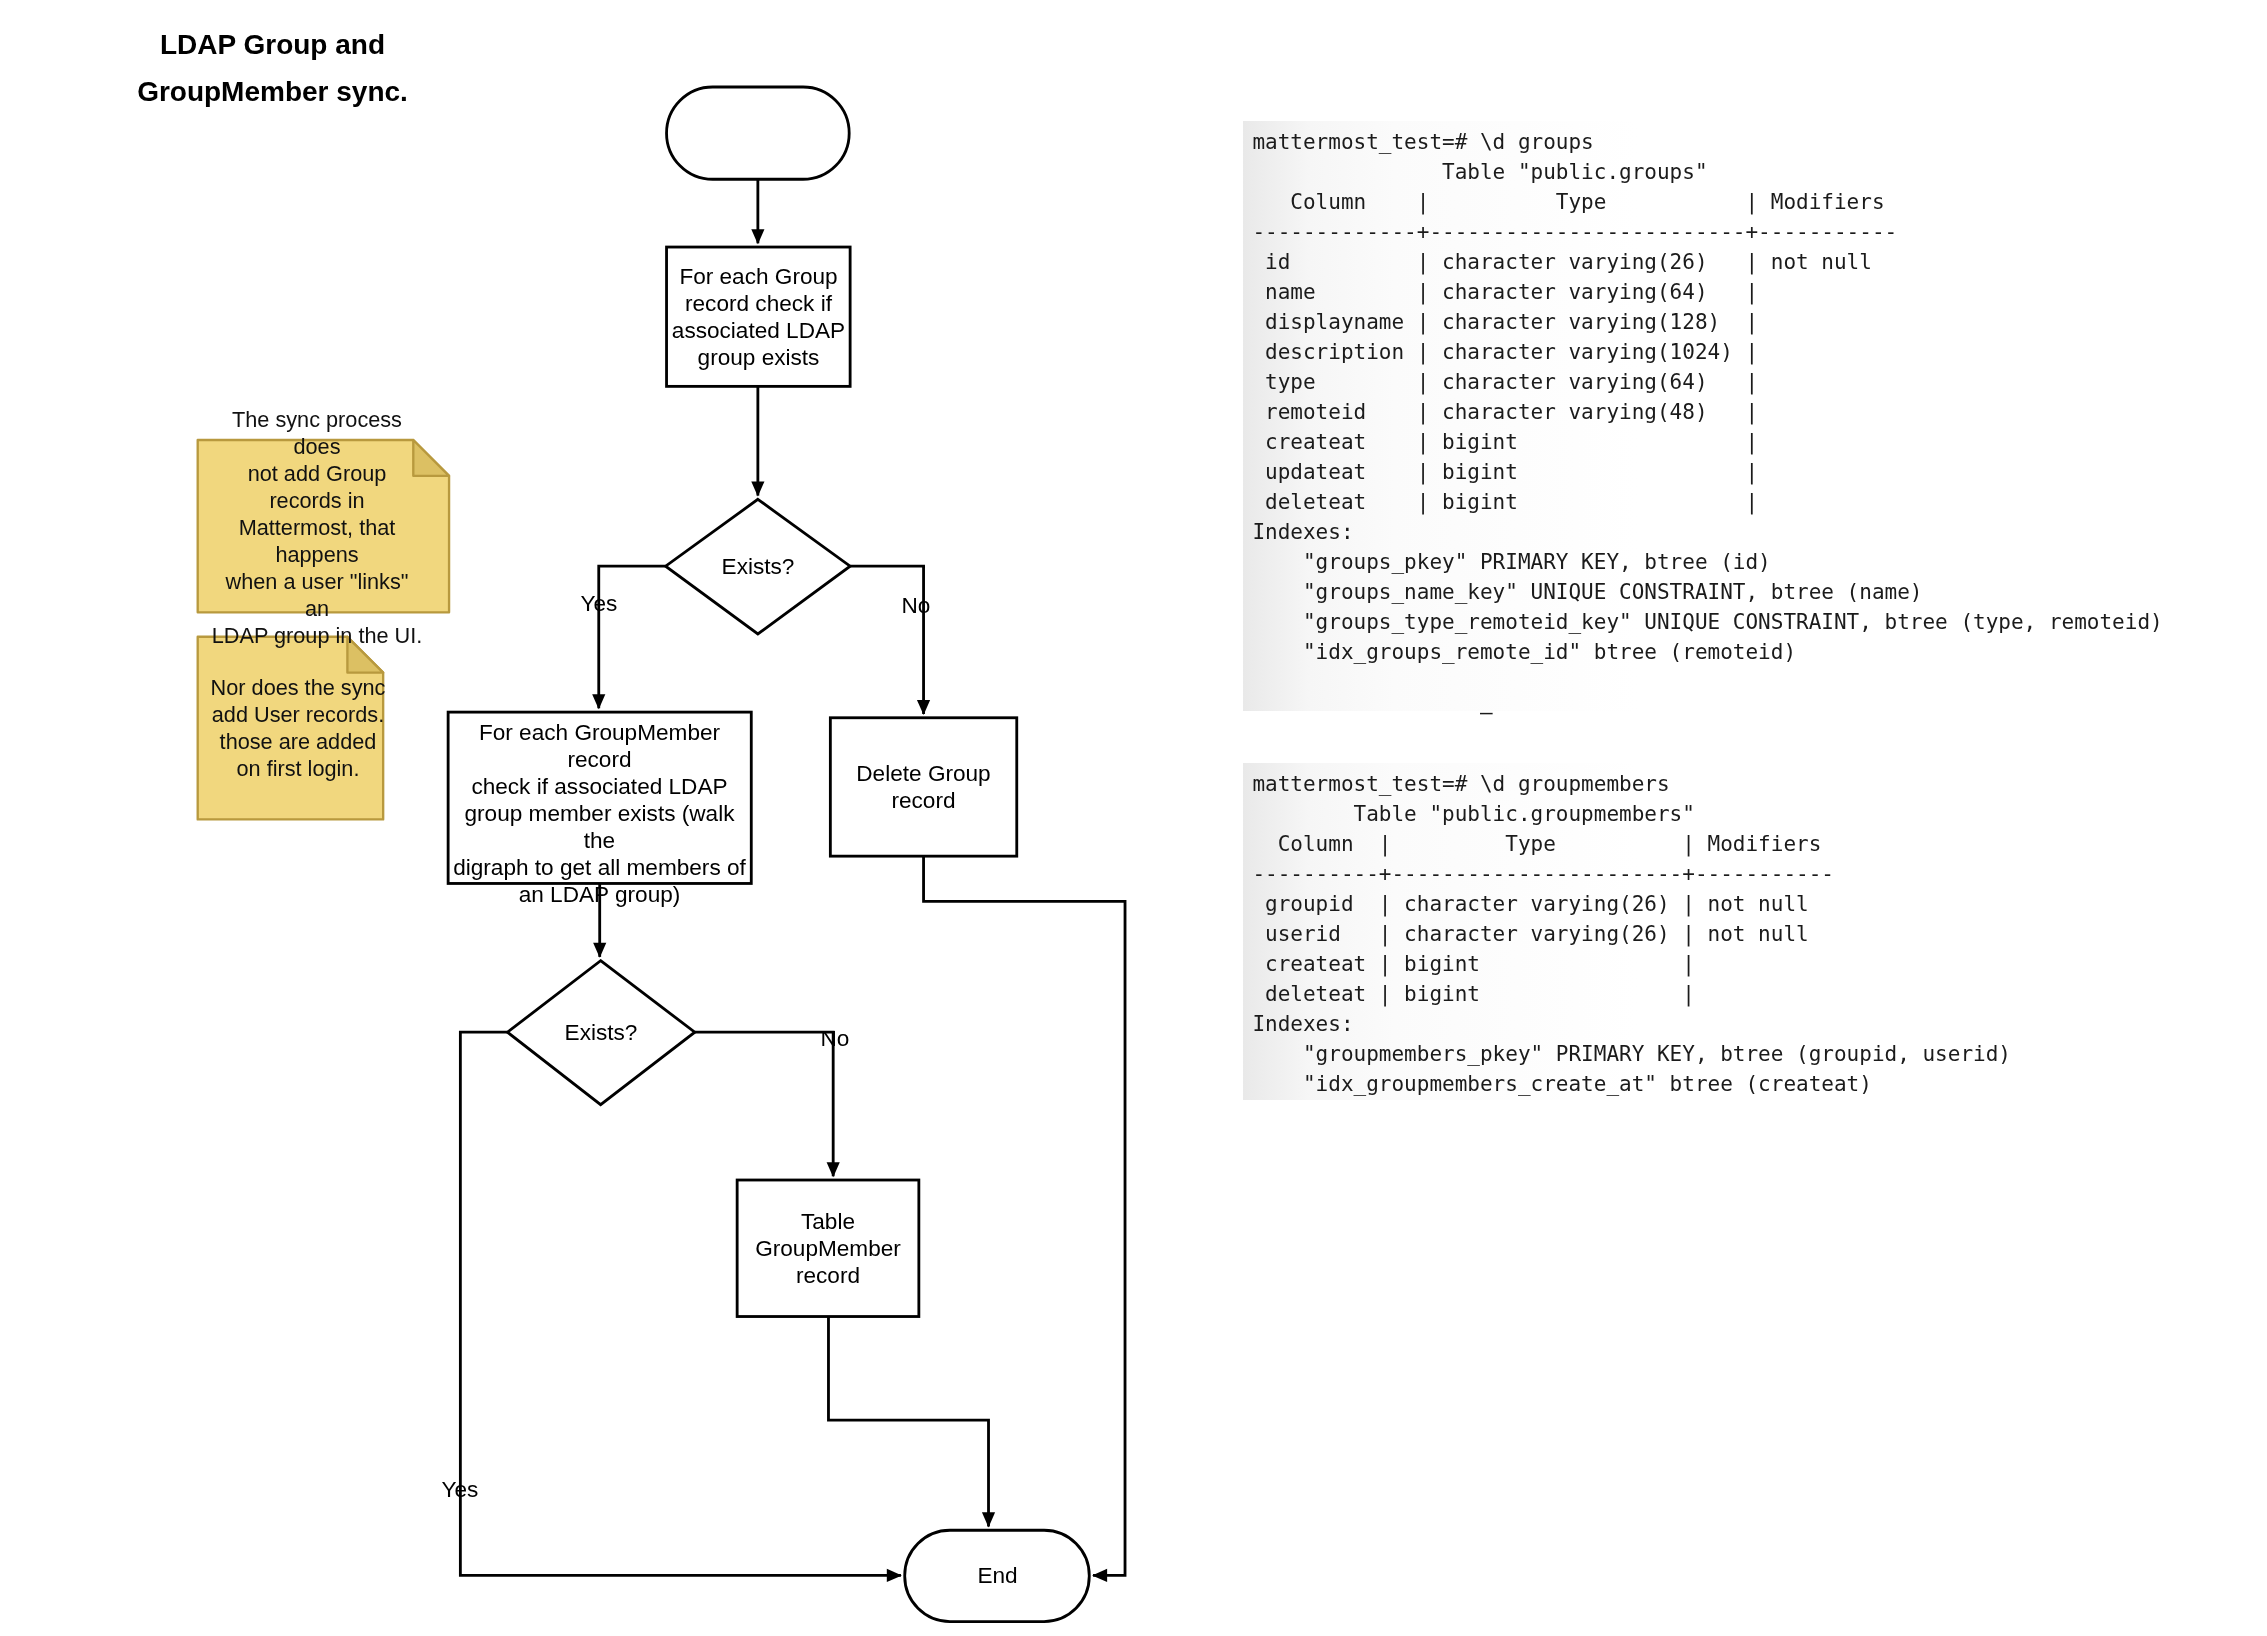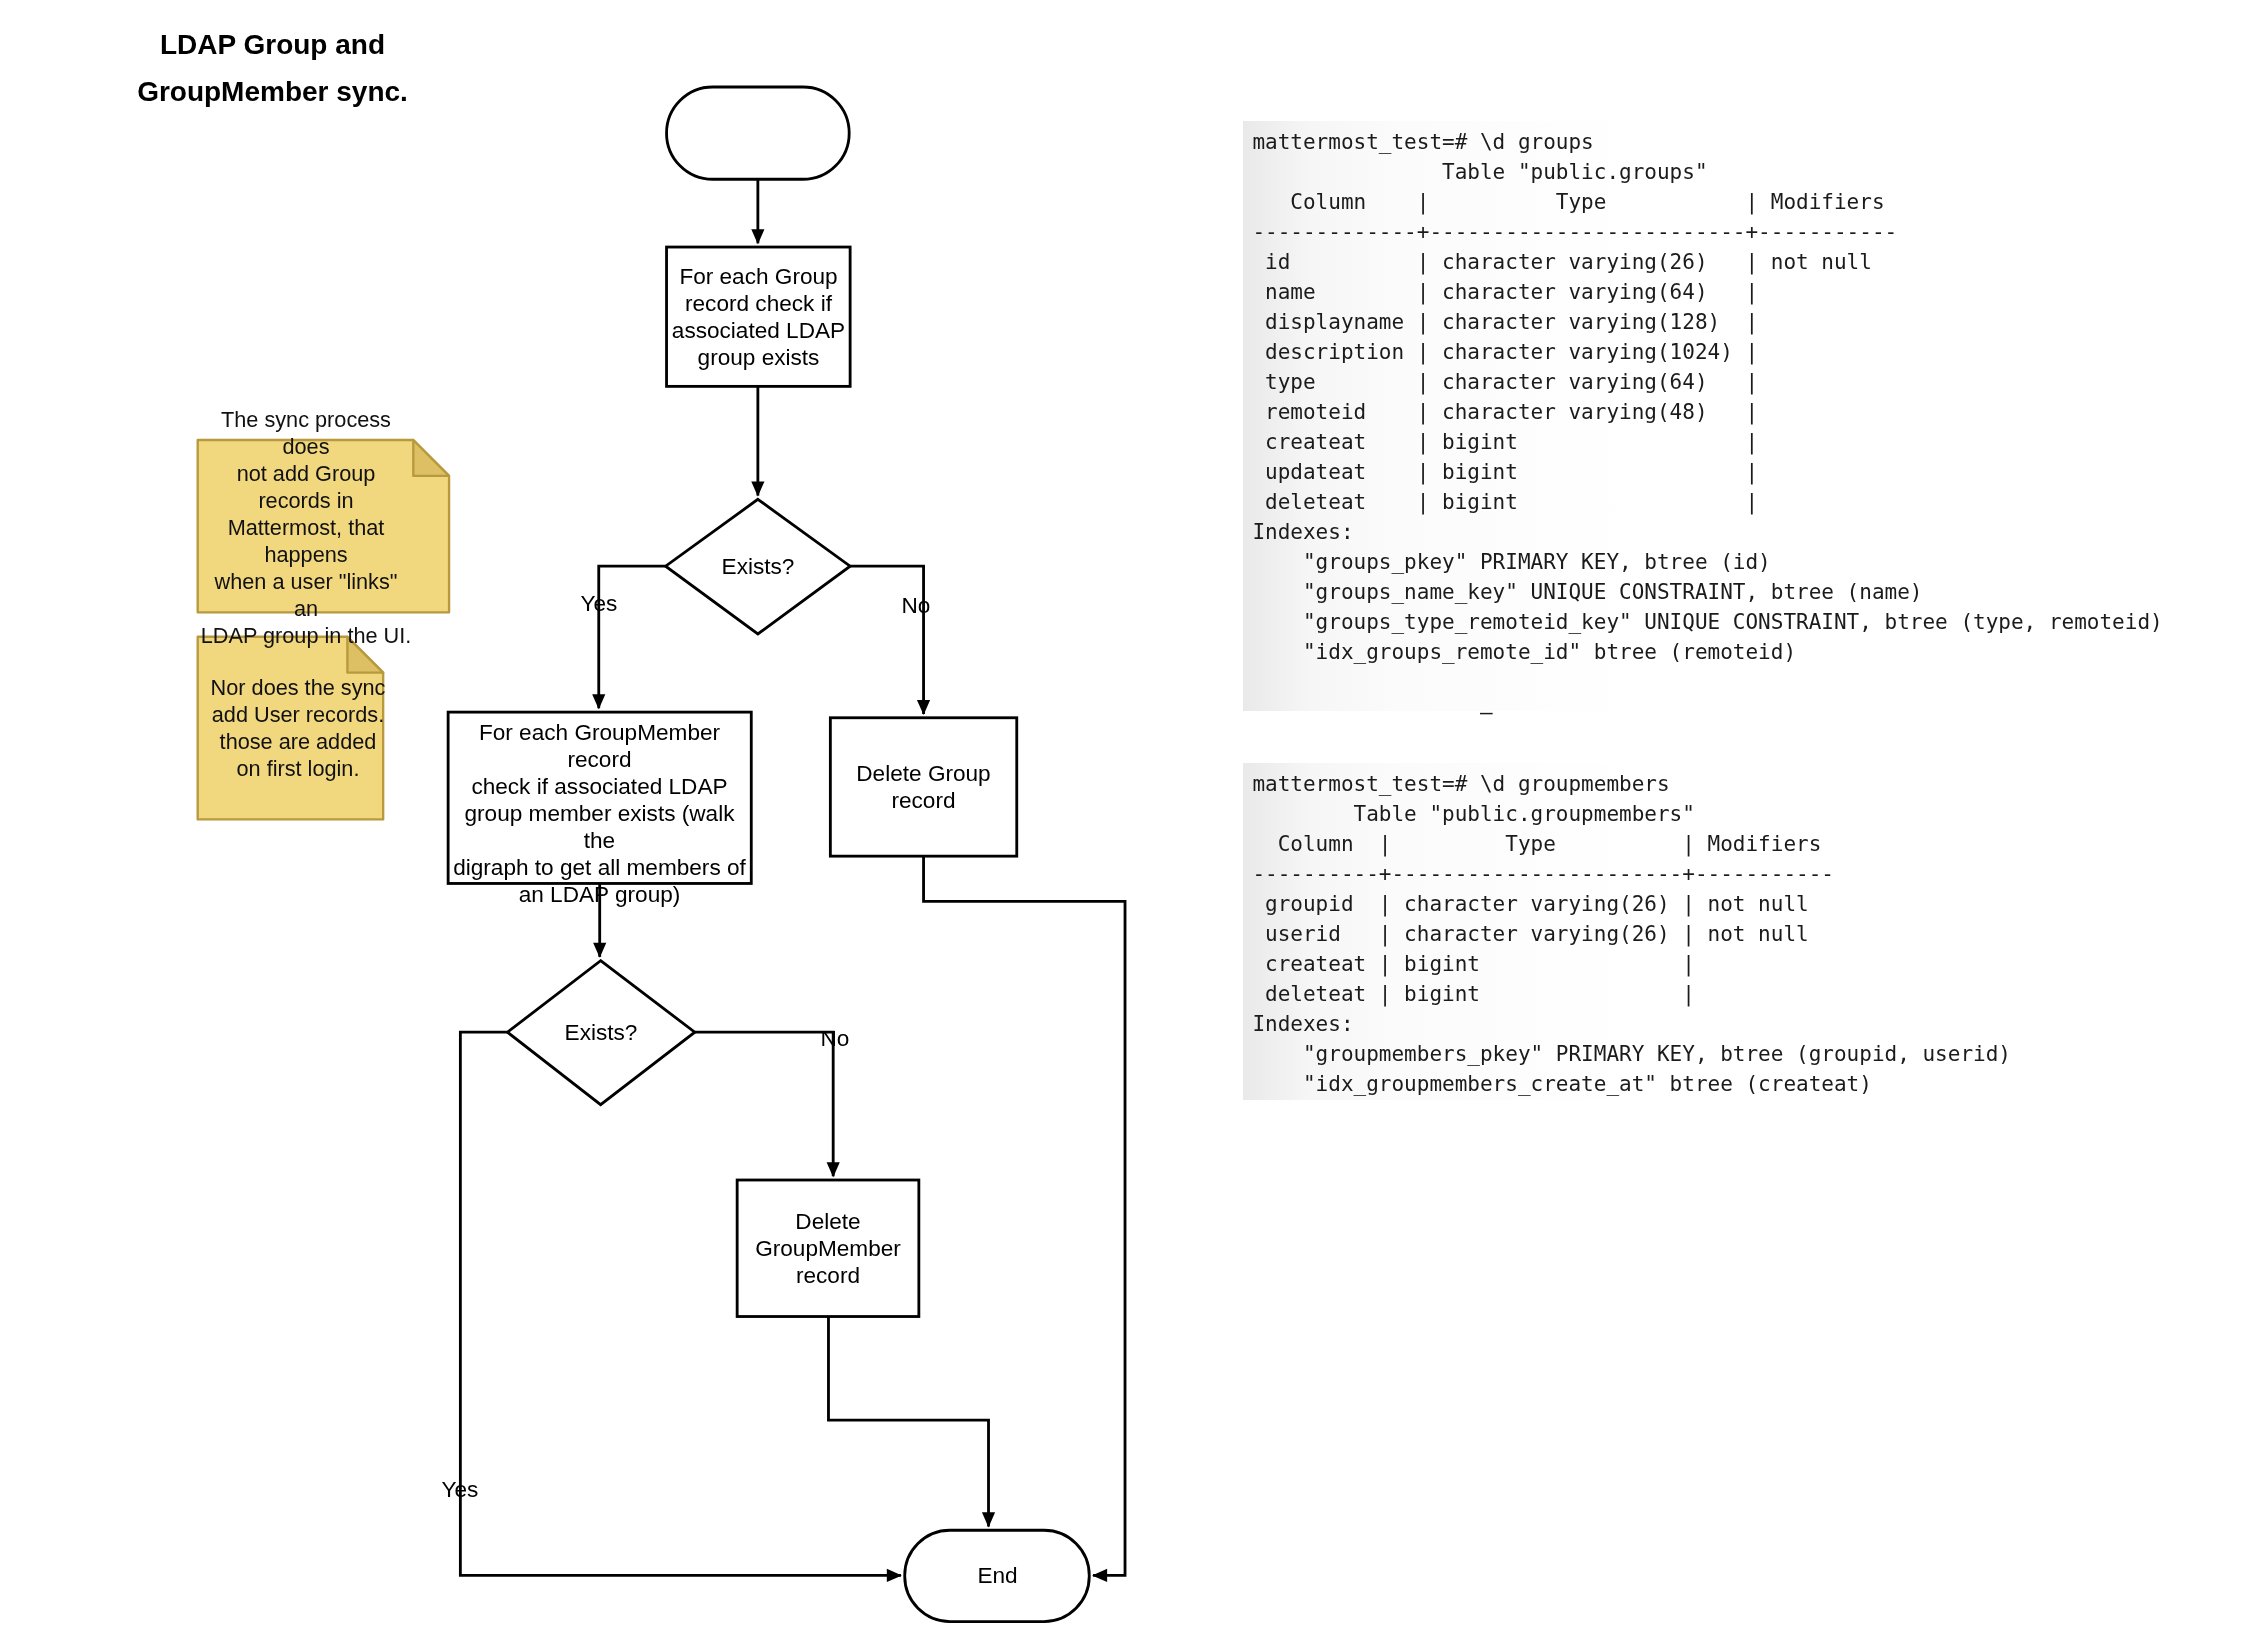--- a/index.html
+++ b/index.html
@@ -42,21 +42,21 @@
   #lbl-step3  { left:832px; top:719px;  width:183px; height:135px; }
   #lbl-d2     { left:507px; top:1004px; width:188px; height:56px; }
   #lbl-step4  { left:739px; top:1182px; width:178px; height:133px; }
   #lbl-end    { left:905px; top:1530px; width:185px; height:91px; }
 
   #lbl-yes1 { left:566px; top:591px; }
   #lbl-no1  { left:883px; top:593px; }
   #lbl-no2  { left:802px; top:1026px; }
   #lbl-yes2 { left:427px; top:1477px; }
 
-  #lbl-note1 { left:200px; top:443px; width:212px; height:168px; }
+  #lbl-note1 { left:200px; top:443px; width:212px; height:168px;padding-left:11px; }
   #lbl-note2 { left:202px; top:639px; width:192px; height:177px; }
 </style>
 </head>
 <body>
 
 <div class="canvas">
 
   <svg class="flow" viewBox="0 0 2408 1738" aria-hidden="true">
     <defs>
       <marker id="arrow" markerUnits="userSpaceOnUse" markerWidth="18" markerHeight="16" refX="16" refY="8" orient="auto">
@@ -104,21 +104,21 @@
 group exists</div>
   <div class="node-label" id="lbl-d1">Exists?</div>
   <div class="node-label" id="lbl-step2">For each GroupMember record
 check if associated LDAP
 group member exists (walk the
 digraph to get all members of
 an LDAP group)</div>
   <div class="node-label" id="lbl-step3">Delete Group
 record</div>
   <div class="node-label" id="lbl-d2">Exists?</div>
-  <div class="node-label" id="lbl-step4">Delete
+  <div class="node-label" id="lbl-step4">Table
 GroupMember
 record</div>
   <div class="node-label" id="lbl-end">End</div>
 
   <div class="edge-label" id="lbl-yes1">Yes</div>
   <div class="edge-label" id="lbl-no1">No</div>
   <div class="edge-label" id="lbl-no2">No</div>
   <div class="edge-label" id="lbl-yes2">Yes</div>
 
   <div class="note-label" id="lbl-note1">The sync process does

